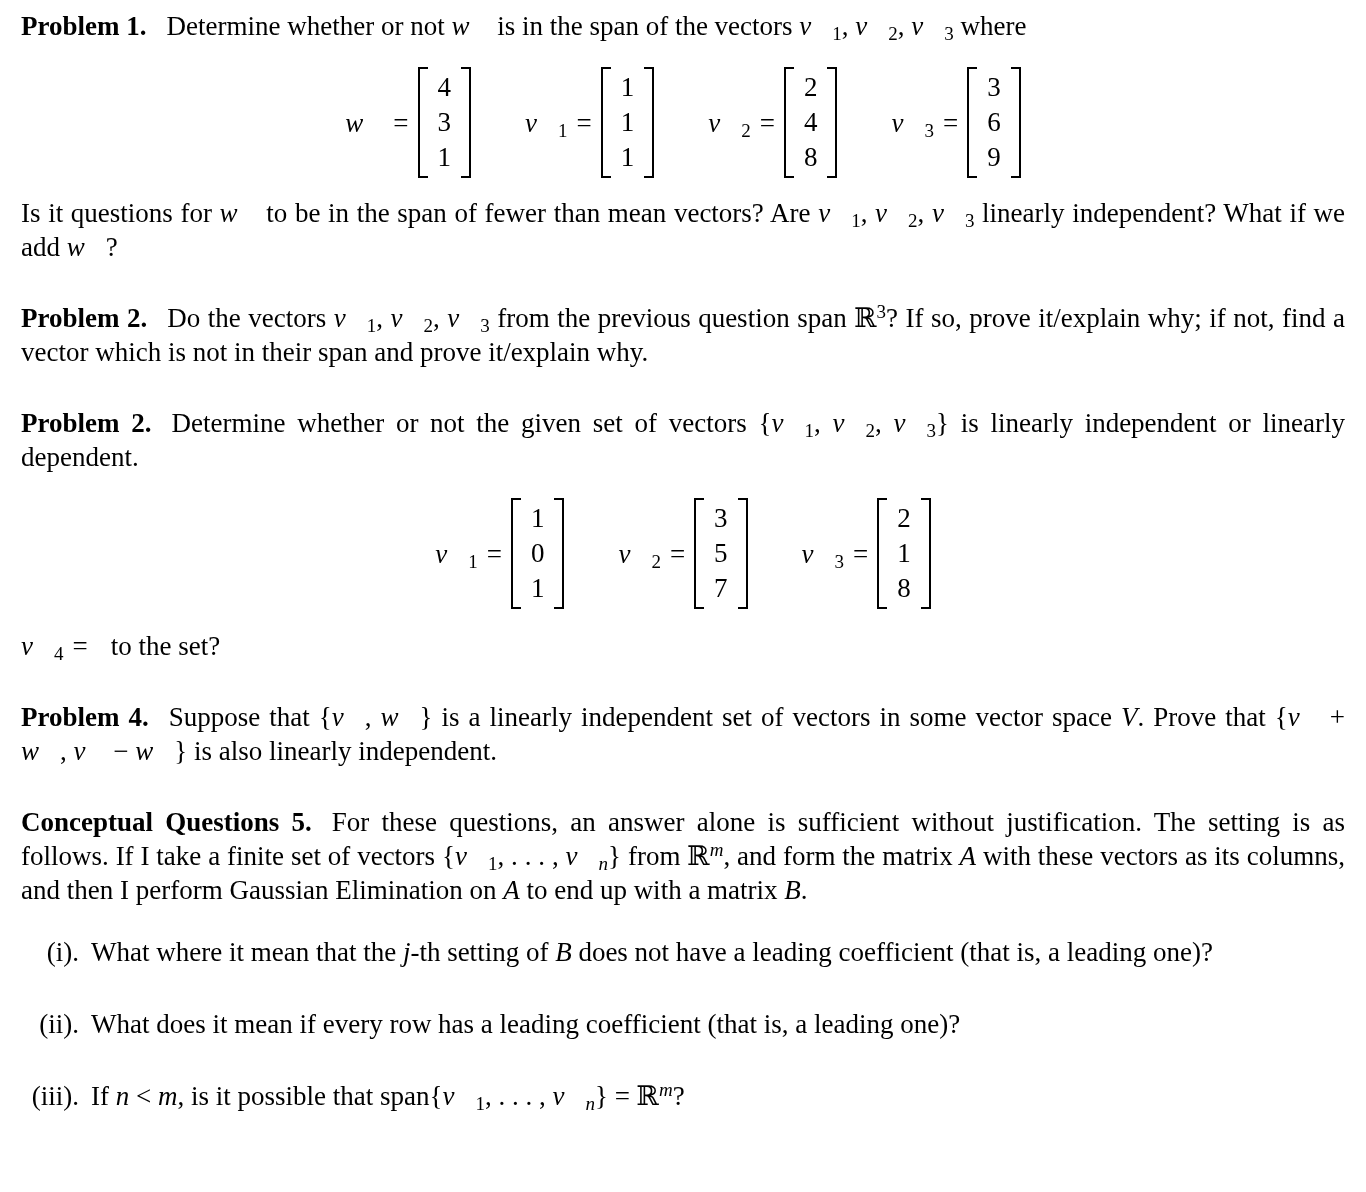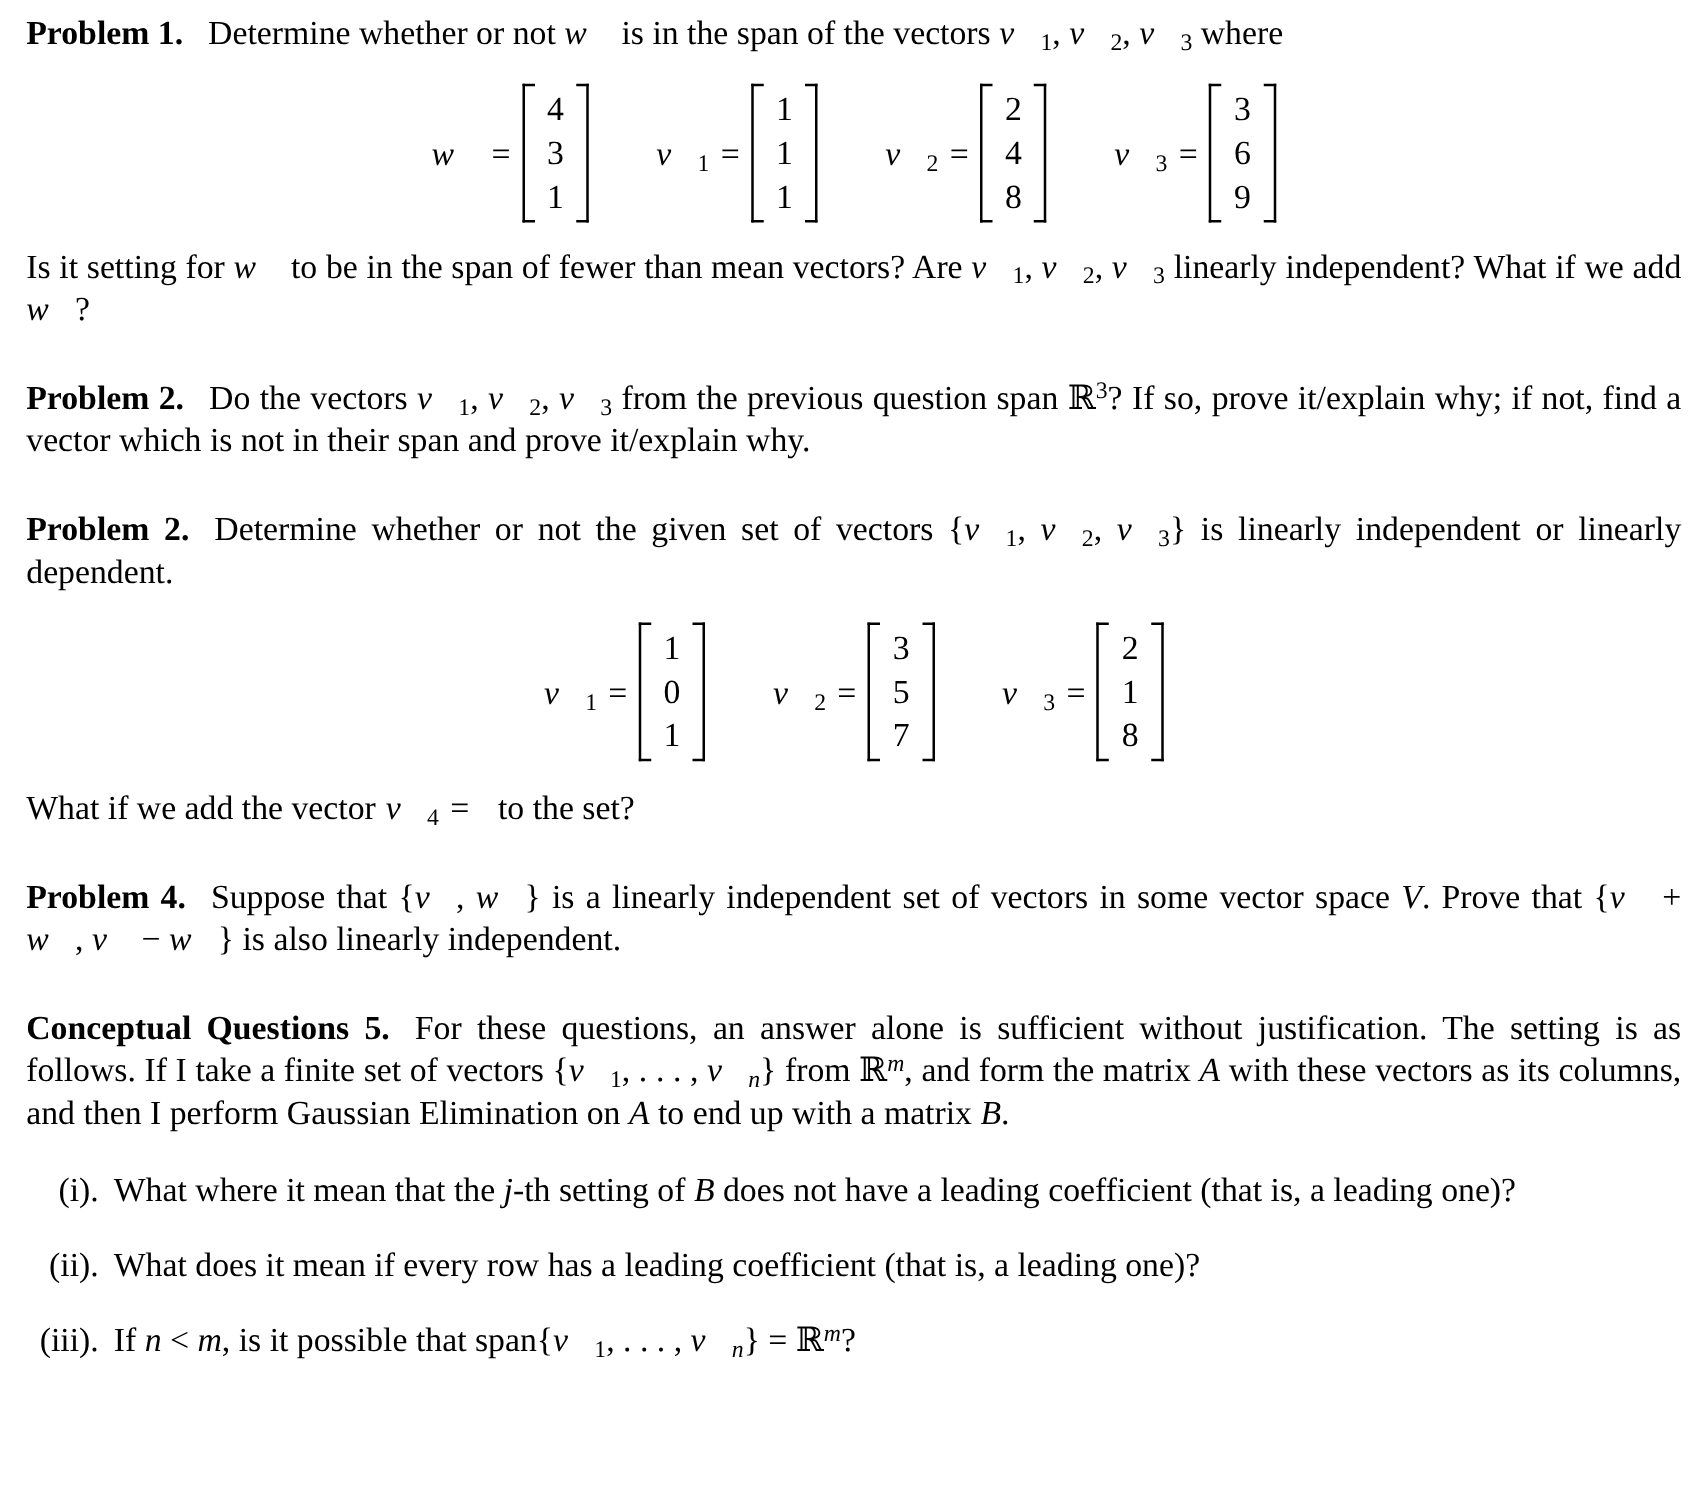--- a/index.html
+++ b/index.html
@@ -47,21 +47,21 @@
     padding: 3px 10px;
   }
   .vrow { line-height: 35px; text-align: center; }
   
   .addendum { display: flex; align-items: center; margin: 20px 0 0 0; }
   .addendum .prefix { margin-right: 8px; }
   .addendum .suffix { margin-left: 14px; text-align: right; }
   
   .items { margin-top: 28px; }
   .item { display: flex; }
-  .item + .item { margin-top: 26px; }
+  .item + .item { margin-top: 38px; }
   .imarker { width: 58px; flex: none; text-align: right; margin-right: 12px; }
   .itext { flex: 1; text-align: justify; }
 </style>
 </head>
 <body>
 
 <main class="page">
 
   <section class="problem">
     <p class="para"><span class="plabel">Problem 1.</span><span><span>Determine whether or not </span><span class="m">w⃗</span><span> is in the span of the vectors </span><span class="m">v⃗</span><sub>1</sub><span>, </span><span class="m">v⃗</span><sub>2</sub><span>, </span><span class="m">v⃗</span><sub>3</sub><span> where</span></span></p>
@@ -112,21 +112,21 @@
             <span class="vbr left"></span>
             <span class="vvals">
               <span class="vrow">3</span>
               <span class="vrow">6</span>
               <span class="vrow">9</span>
             </span>
             <span class="vbr right"></span>
           </span>
         </span>
       </div>
-    <p class="para"><span>Is it setting for </span><span class="m">w⃗</span><span> to be in the span of fewer than mean vectors? Are </span><span class="m">v⃗</span><sub>1</sub><span>, </span><span class="m">v⃗</span><sub>2</sub><span>, </span><span class="m">v⃗</span><sub>3</sub><span> linearly independent? What if we add </span><span class="m">w⃗</span><span>?</span></p>
+    <p class="para"><span>Is it questions for </span><span class="m">w⃗</span><span> to be in the span of fewer than mean vectors? Are </span><span class="m">v⃗</span><sub>1</sub><span>, </span><span class="m">v⃗</span><sub>2</sub><span>, </span><span class="m">v⃗</span><sub>3</sub><span> linearly independent? What if we add </span><span class="m">w⃗</span><span>?</span></p>
   </section>
 
   <section class="problem">
     <p class="para"><span class="plabel">Problem 2.</span><span><span>Do the vectors </span><span class="m">v⃗</span><sub>1</sub><span>, </span><span class="m">v⃗</span><sub>2</sub><span>, </span><span class="m">v⃗</span><sub>3</sub><span> from the previous question span </span><span>ℝ</span><sup>3</sup><span>? If so, prove it/explain why; if not, find a vector which is not in their span and prove it/explain why.</span></span></p>
   </section>
 
   <section class="problem">
     <p class="para"><span class="plabel">Problem 2.</span><span><span>Determine whether or not the given set of vectors {</span><span class="m">v⃗</span><sub>1</sub><span>, </span><span class="m">v⃗</span><sub>2</sub><span>, </span><span class="m">v⃗</span><sub>3</sub><span>} is linearly independent or linearly dependent.</span></span></p>
     <div class="display">
         <span class="vgroup">
@@ -163,21 +163,20 @@
             <span class="vvals">
               <span class="vrow">2</span>
               <span class="vrow">1</span>
               <span class="vrow">8</span>
             </span>
             <span class="vbr right"></span>
           </span>
         </span>
       </div>
     <div class="addendum">
-      <span class="prefix"><span>What if we add the vector</span></span>
         <span><span class="vgroup">
             <span class="vname m">v⃗<sub>4</sub></span>
             <span class="veq">=</span>
           </span></span>
         <span class="suffix"><span>to the set?</span></span>
     </div>
   </section>
 
   <section class="problem">
     <p class="para"><span class="plabel">Problem 4.</span><span><span>Suppose that {</span><span class="m">v⃗</span><span>, </span><span class="m">w⃗</span><span>} is a linearly independent set of vectors in some vector space </span><span class="m">V</span><span>. Prove that {</span><span class="m">v⃗</span><span> + </span><span class="m">w⃗</span><span>, </span><span class="m">v⃗</span><span> − </span><span class="m">w⃗</span><span>} is also linearly independent.</span></span></p>

